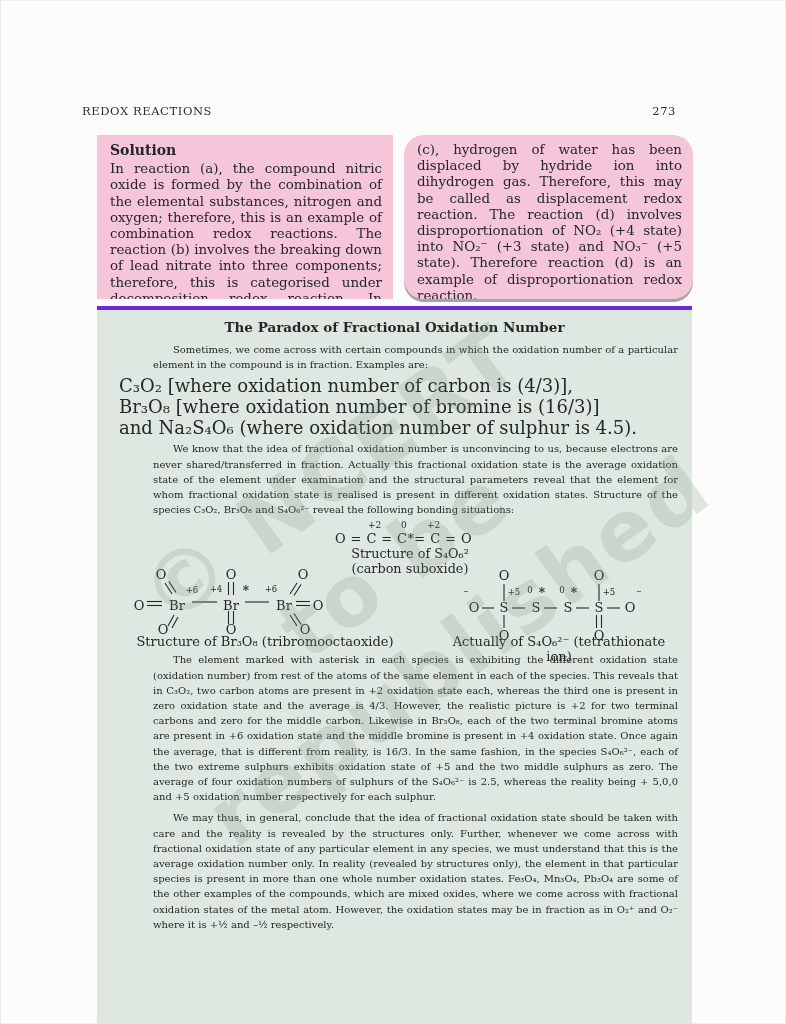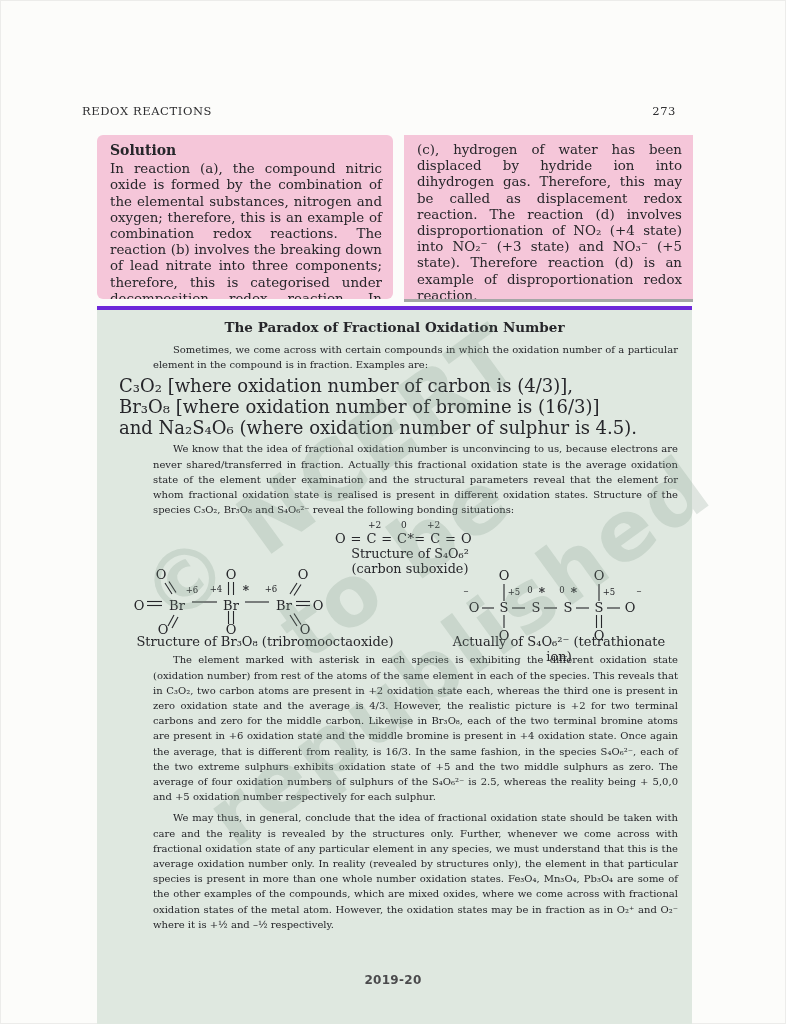--- a/index.html
+++ b/index.html
@@ -11,22 +11,22 @@
     box-shadow: inset 0 0 0 1px #ececea;
   }
   
   .hdr { position:absolute; top:104px; left:82px; width:594px;
     display:flex; justify-content:space-between;
     font-size:11.5px; letter-spacing:.6px; color:#2e2e30; }
   
   .pinkbox { position:absolute; top:135px; height:164px; background:#f5c6d9;
     padding:7px 11px 0 13px; font-size:13.4px; line-height:16.2px;
     text-align:justify; overflow:hidden; }
-  .pink-left  { left:97px;  width:296px;border-radius:6px; }
-  .pink-right { left:404px; width:289px; box-shadow:0 3px 0 0 #a5a7a6; }
+  .pink-left  { left:97px;  width:296px; }
+  .pink-right { left:404px; width:289px; box-shadow:0 3px 0 0 #a5a7a6;border-radius:20px; }
   .sol-title { font-weight:bold; font-size:14px; margin-bottom:3px; text-align:left; }
   
   .paradox { position:absolute; top:306px; left:97px; width:595px; height:784px;
     background:#dfe8e0; border-top:4px solid #6d28d9; border-bottom:3px solid #22854e;
     padding:6px 14px 0 14px; overflow:hidden; }
   .paradox-title { text-align:center; font-weight:bold; font-size:13.5px; margin:3px 0 7px; }
   .gp { font-size:10px; line-height:15.2px; text-align:justify;margin-left:42px; }
   .indent { text-indent:20px; }
   .ex { font-size:18px; line-height:15px; margin:6px 8px; }
   .mt6 { margin-top:6px; }
@@ -170,14 +170,13 @@
 
     <p class="gp indent">The element marked with asterisk in each species is exhibiting the different oxidation state (oxidation number) from rest of the atoms of the same element in each of the species. This reveals that in C₃O₂, two carbon atoms are present in +2 oxidation state each, whereas the third one is present in zero oxidation state and the average is 4/3. However, the realistic picture is +2 for two terminal carbons and zero for the middle carbon. Likewise in Br₃O₈, each of the two terminal bromine atoms are present in +6 oxidation state and the middle bromine is present in +4 oxidation state. Once again the average, that is different from reality, is 16/3. In the same fashion, in the species S₄O₆²⁻, each of the two extreme sulphurs exhibits oxidation state of +5 and the two middle sulphurs as zero. The average of four oxidation numbers of sulphurs of the S₄O₆²⁻ is 2.5, whereas the reality being + 5,0,0 and +5 oxidation number respectively for each sulphur.</p>
     <p class="gp indent mt6">We may thus, in general, conclude that the idea of fractional oxidation state should be taken with care and the reality is revealed by the structures only. Further, whenever we come across with fractional oxidation state of any particular element in any species, we must understand that this is the average oxidation number only. In reality (revealed by structures only), the element in that particular species is present in more than one whole number oxidation states. Fe₃O₄, Mn₃O₄, Pb₃O₄ are some of the other examples of the compounds, which are mixed oxides, where we come across with fractional oxidation states of the metal atom. However, the oxidation states may be in fraction as in O₂⁺ and O₂⁻ where it is +½ and –½ respectively.</p>
   </div>
 
   <div class="watermark">
     <div>© NCERT</div>
     <div>to be republished</div>
   </div>
 
-  <div class="footer">2019-20</div>
 </div>
 
 </body></html>

